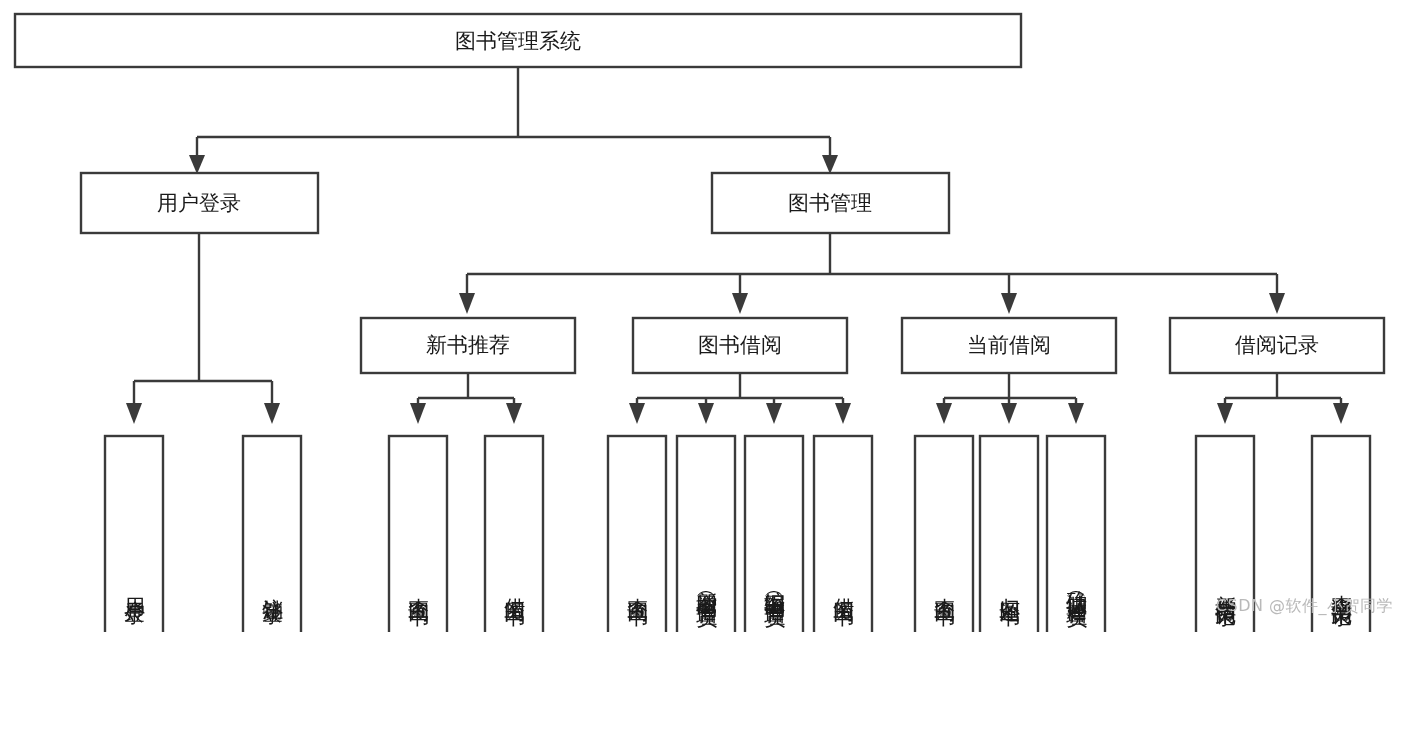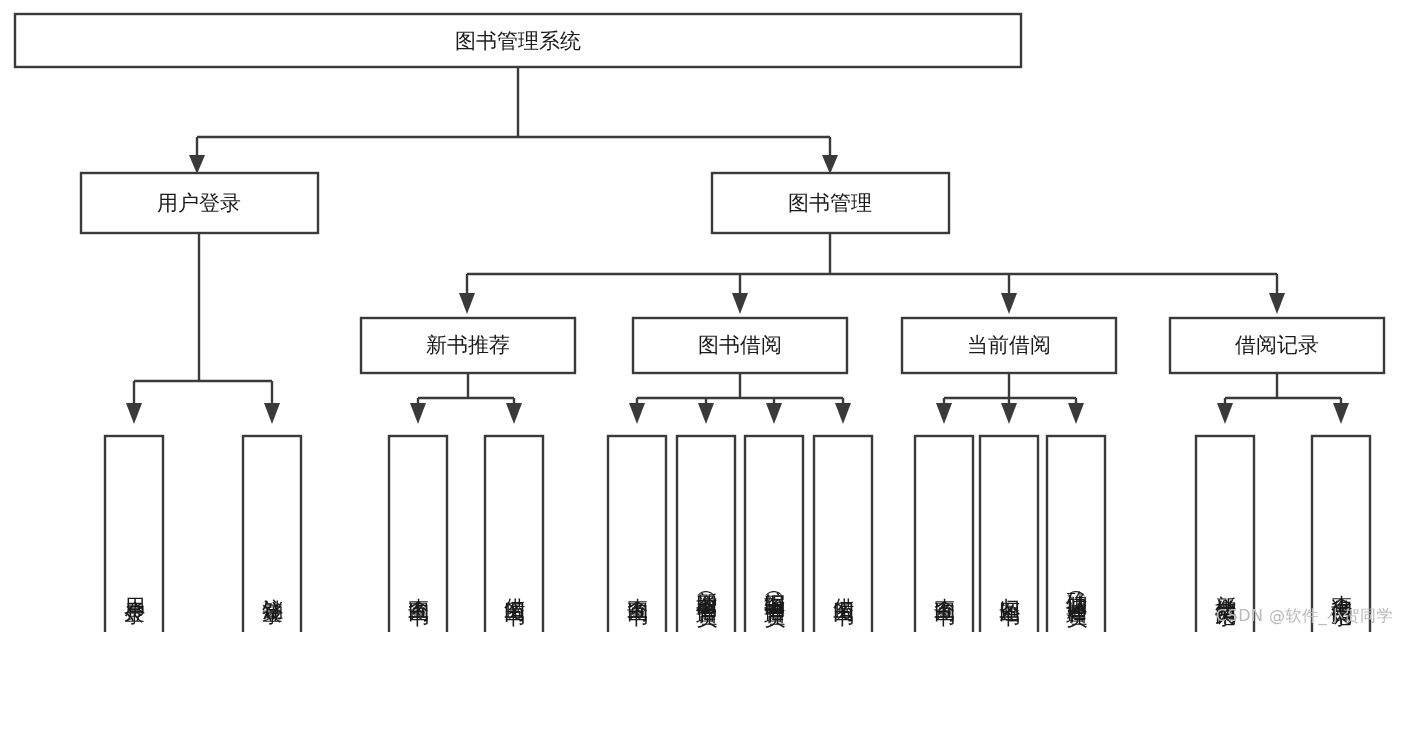--- a/index.html
+++ b/index.html
@@ -59,21 +59,21 @@
     font-size: 21px;
     line-height: 1.12;
     letter-spacing: 2.5px;
     color: #1a1a1a;
     white-space: nowrap;
     pointer-events: none;
   }
   .watermark {
     position: absolute;
     right: 12px;
-    bottom: 5px;
+    bottom: 15px;
     font-family: "DejaVu Sans", "Liberation Sans", sans-serif;
     font-size: 16px;
     color: #b9b9b9;
     letter-spacing: 0.5px;
     user-select: none;
   }
 </style>
 </head>
 <body>
 

